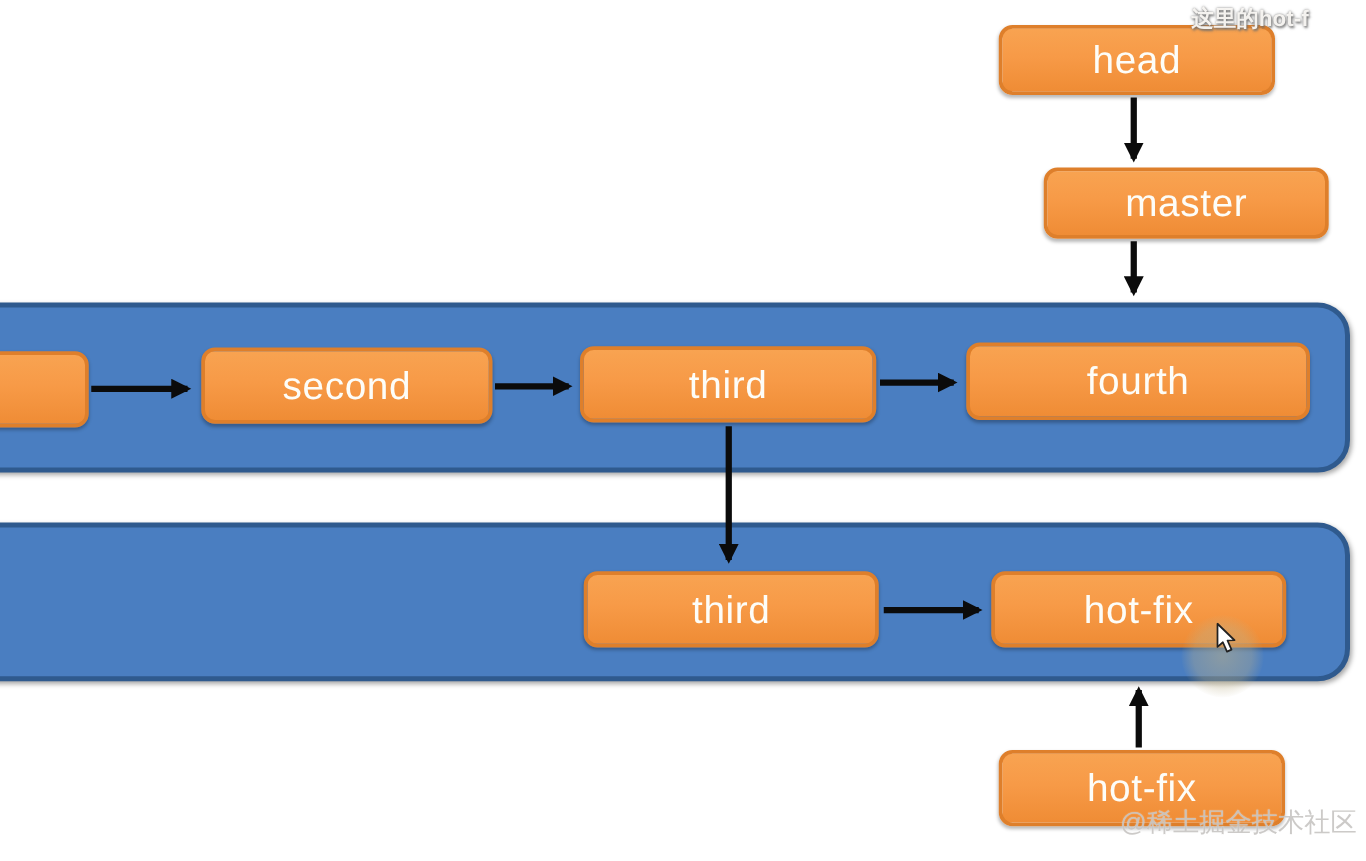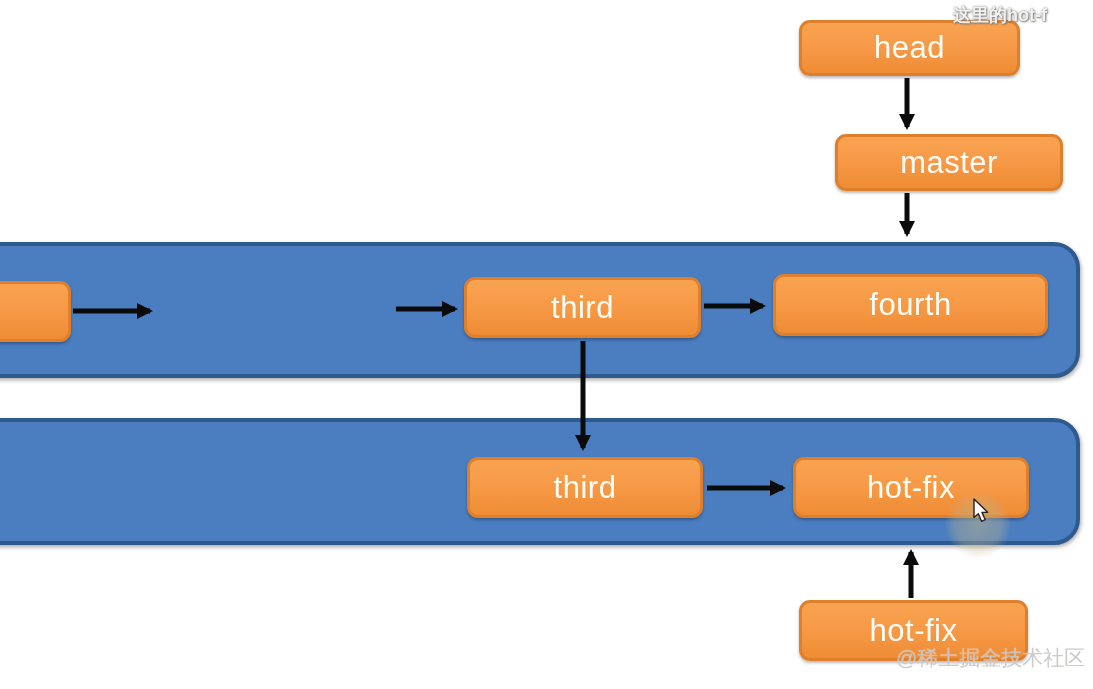--- a/index.html
+++ b/index.html
@@ -99,20 +99,23 @@
   <div class="lane lane-main"></div>
   <div class="lane lane-hotfix"></div>
 
   <div class="node node-head">
     <span>head</span>
   </div>
   <div class="node node-master">
     <span>master</span>
   </div>
   <div class="node node-partial"></div>
+  <div class="node node-second">
+    <span>second</span>
+  </div>
   <div class="node node-third1">
     <span>third</span>
   </div>
   <div class="node node-fourth">
     <span>fourth</span>
   </div>
   <div class="node node-third2">
     <span>third</span>
   </div>
   <div class="node node-hotfix2">

